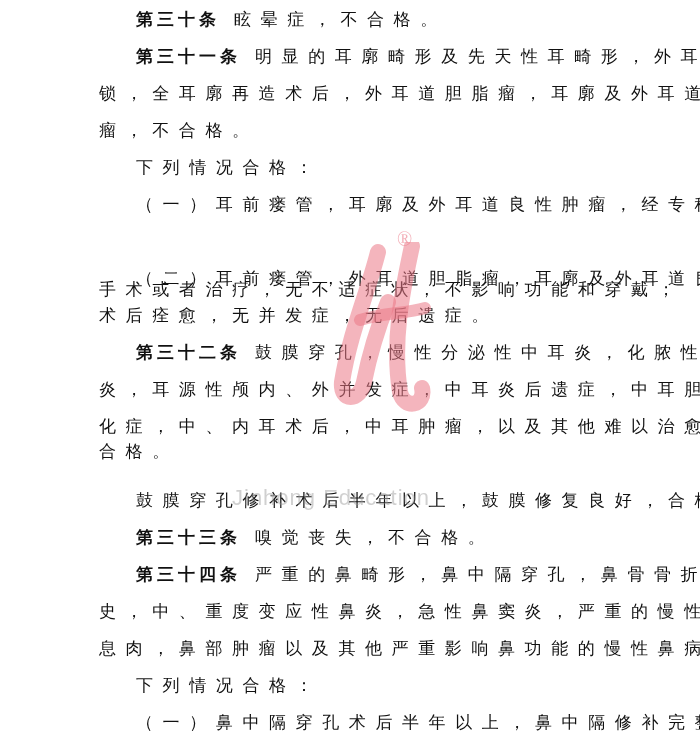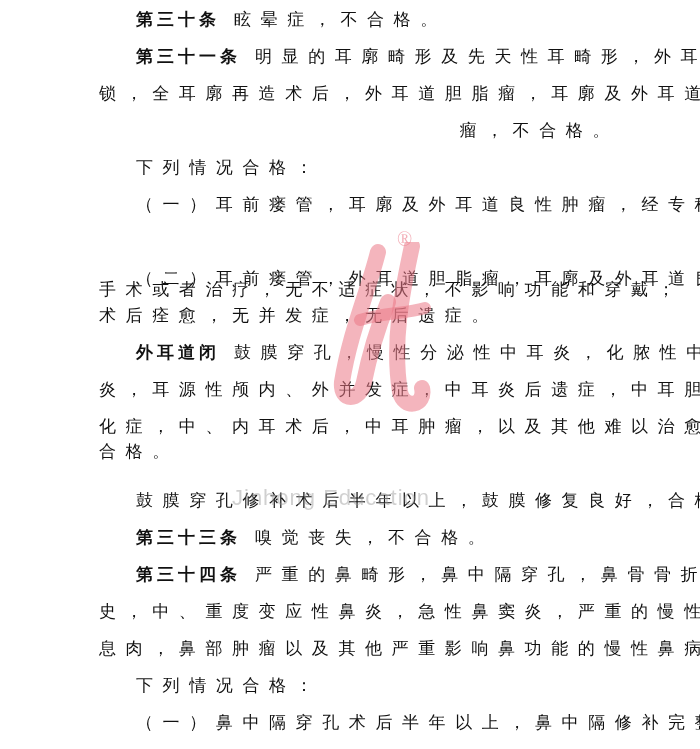--- a/index.html
+++ b/index.html
@@ -43,27 +43,27 @@
   }
 </style>
 </head>
 <body>
 
 <div class="page">
   <div id="lines">
       <div class="line indent" style="top: 8px;"><span class="art">第三十条</span><span>眩晕症，不合格。</span></div>
       <div class="line indent" style="top: 45px;"><span class="art">第三十一条</span><span>明显的耳廓畸形及先天性耳畸形，外耳道闭</span></div>
       <div class="line" style="top: 82px;"><span>锁，全耳廓再造术后，外耳道胆脂瘤，耳廓及外耳道良、恶性肿</span></div>
-      <div class="line" style="top: 119px; text-align: right;"><span>瘤，不合格。</span></div>
+      <div class="line" style="top: 119px;"><span>瘤，不合格。</span></div>
       <div class="line indent" style="top: 156px;"><span>下列情况合格：</span></div>
       <div class="line indent" style="top: 193px;"><span>（一）耳前瘘管，耳廓及外耳道良性肿瘤，经专科明确无需</span></div>
       <div class="line" style="top: 230px; margin-top: 48px;"><span>手术或者治疗，无不适症状，不影响功能和穿戴；</span></div>
       <div class="line indent" style="top: 267px;"><span>（二）耳前瘘管，外耳道胆脂瘤，耳廓及外耳道良性肿瘤，</span></div>
       <div class="line" style="top: 304px;"><span>术后痊愈，无并发症，无后遗症。</span></div>
-      <div class="line indent" style="top: 341px;"><span class="art">外耳道闭</span><span>鼓膜穿孔，慢性分泌性中耳炎，化脓性中耳</span></div>
+      <div class="line indent" style="top: 341px;"><span class="art">第三十二条</span><span>鼓膜穿孔，慢性分泌性中耳炎，化脓性中耳</span></div>
       <div class="line" style="top: 378px;"><span>炎，耳源性颅内、外并发症，中耳炎后遗症，中耳胆脂瘤，耳硬</span></div>
       <div class="line" style="top: 415px;"><span>化症，中、内耳术后，中耳肿瘤，以及其他难以治愈的耳病，不</span></div>
       <div class="line" style="top: 440px;"><span>合格。</span></div>
       <div class="line indent" style="top: 489px;"><span>鼓膜穿孔修补术后半年以上，鼓膜修复良好，合格。</span></div>
       <div class="line indent" style="top: 526px;"><span class="art">第三十三条</span><span>嗅觉丧失，不合格。</span></div>
       <div class="line indent" style="top: 563px;"><span class="art">第三十四条</span><span>严重的鼻畸形，鼻中隔穿孔，鼻骨骨折及骨折</span></div>
       <div class="line" style="top: 600px;"><span>史，中、重度变应性鼻炎，急性鼻窦炎，严重的慢性鼻窦炎，鼻</span></div>
       <div class="line" style="top: 637px;"><span>息肉，鼻部肿瘤以及其他严重影响鼻功能的慢性鼻病，不合格。</span></div>
       <div class="line indent" style="top: 674px;"><span>下列情况合格：</span></div>
       <div class="line indent" style="top: 711px;"><span>（一）鼻中隔穿孔术后半年以上，鼻中隔修补完整，无复发，</span></div>

